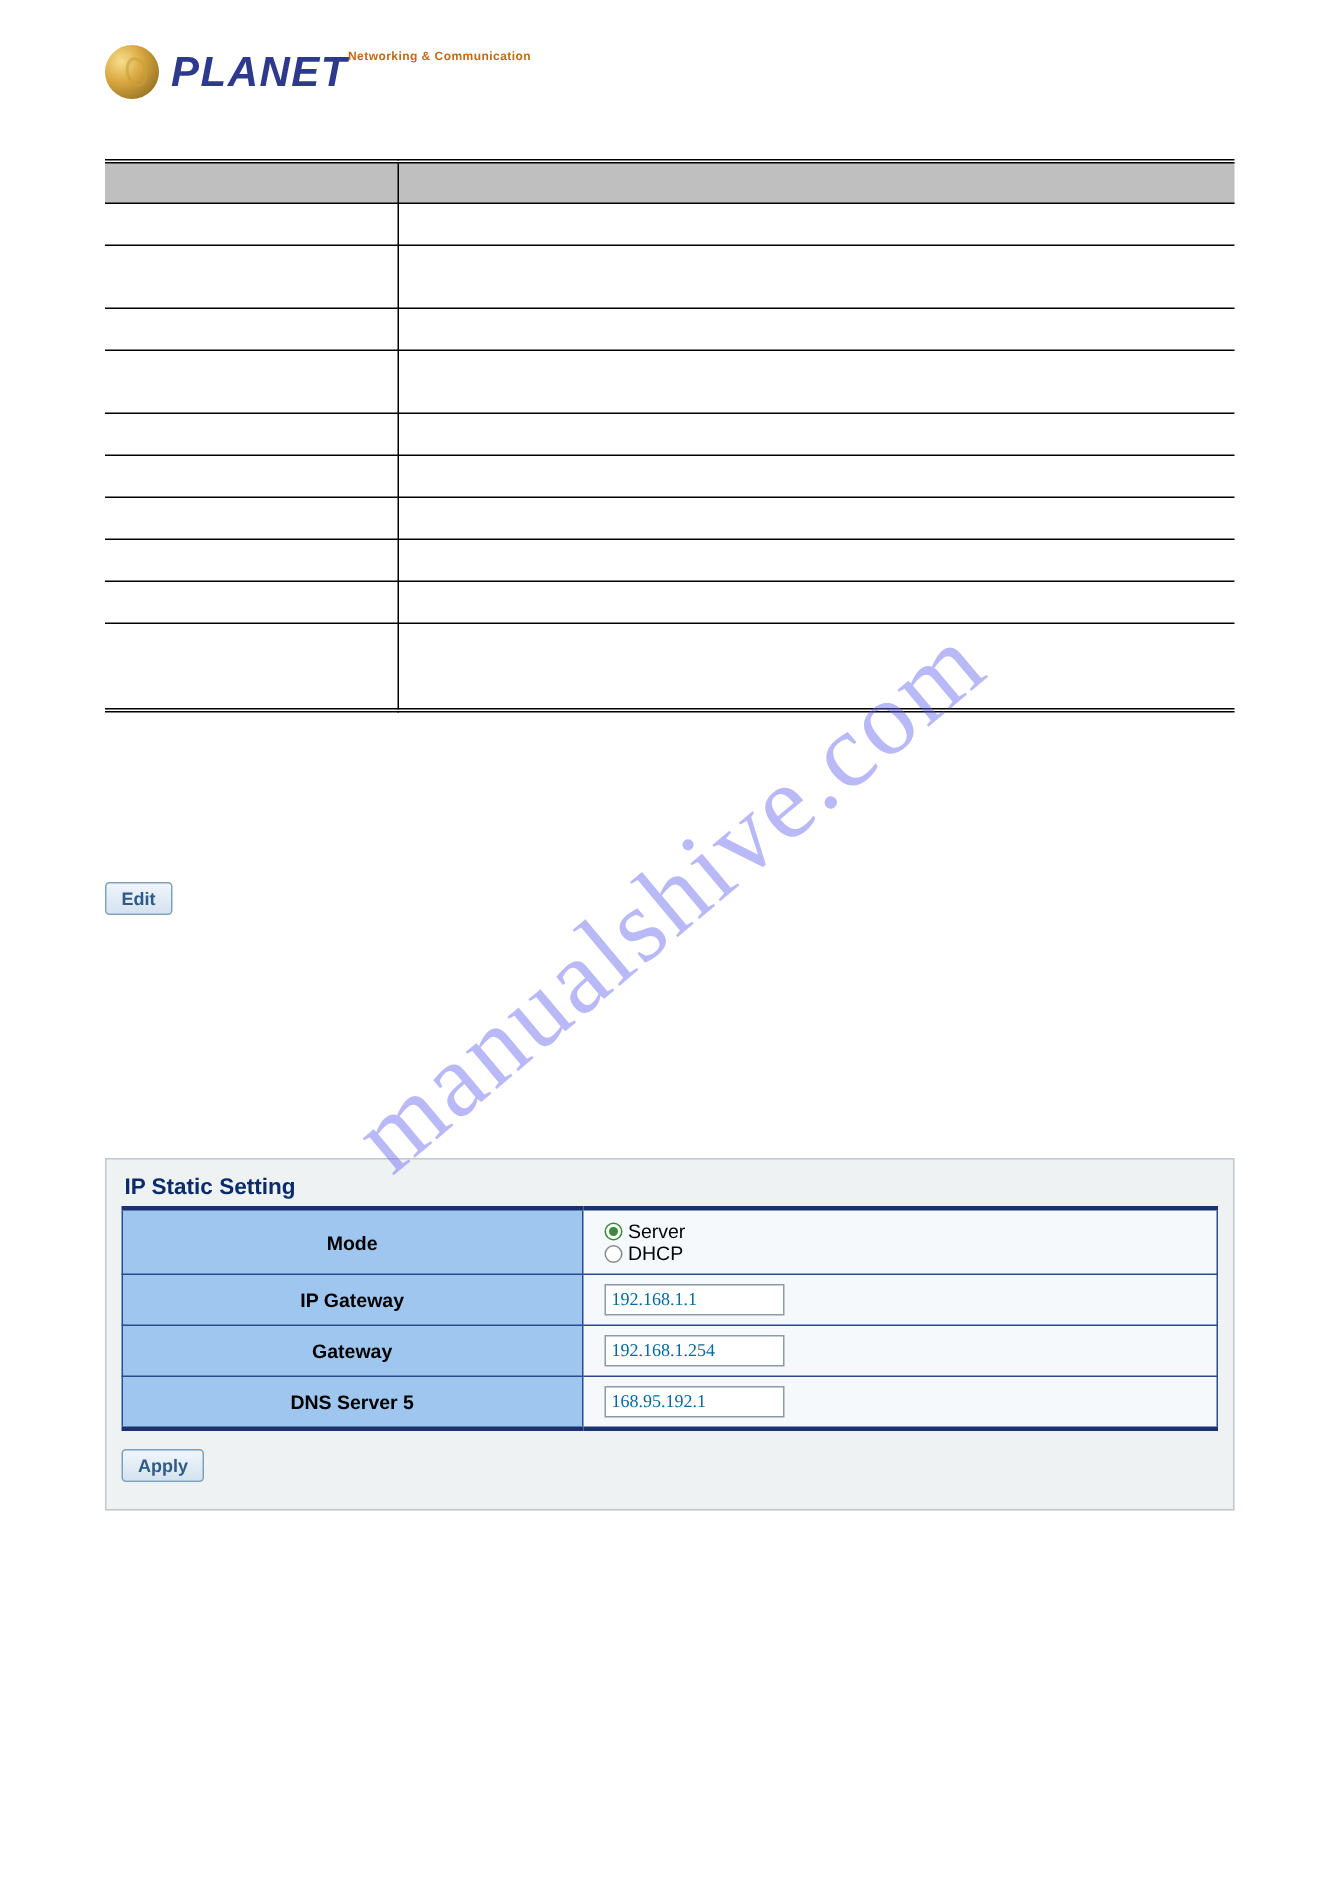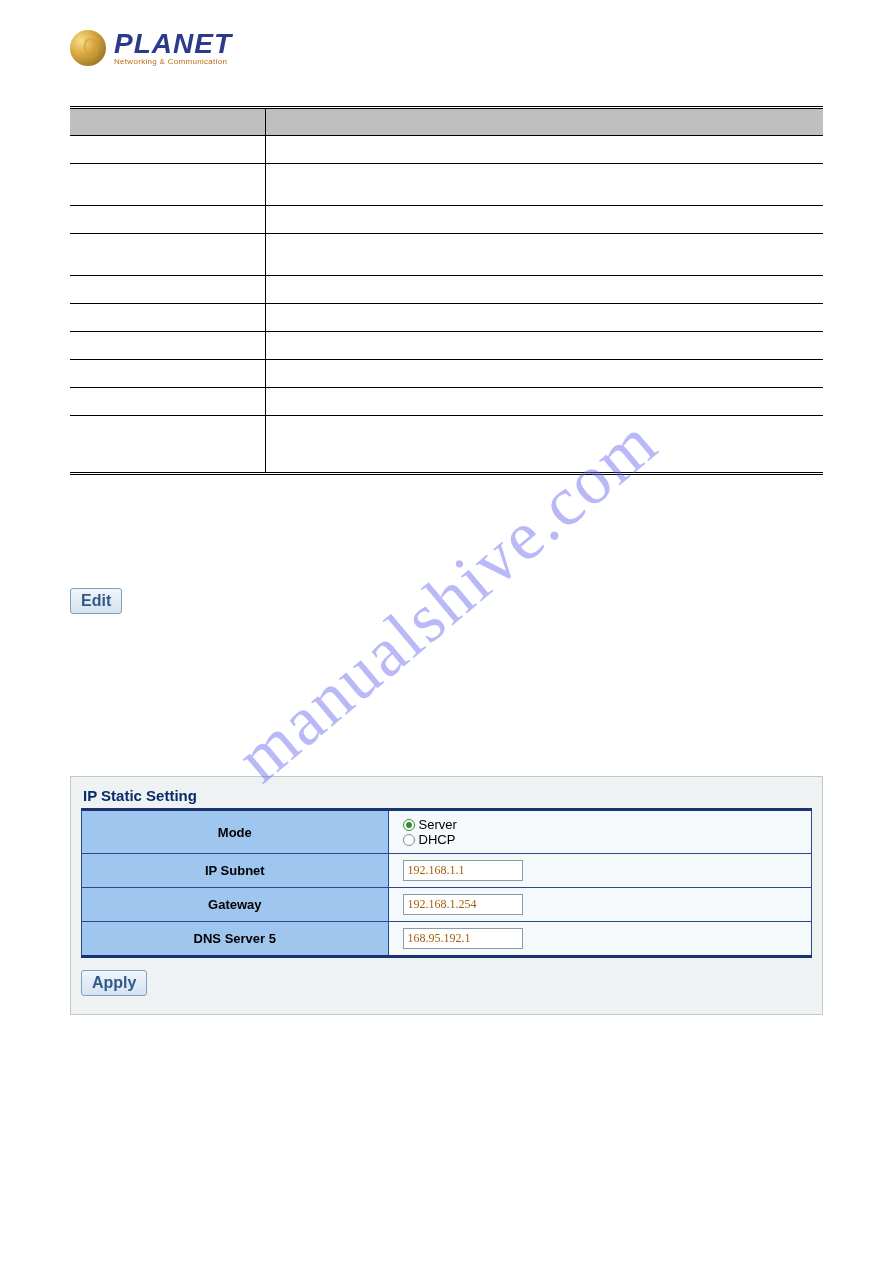--- a/index.html
+++ b/index.html
@@ -25,31 +25,31 @@
   }
   .logo-globe::after {
     content: "";
     position: absolute;
     top: 8px; left: 14px;
     width: 10px; height: 16px;
     border: 2px solid rgba(200,160,60,.6);
     border-radius: 50%;
     transform: rotate(-15deg);
   }
-  .logo-text { display:flex; flex-direction:column; line-height:1; }
+  .logo-text { display:flex; flex-direction:row; line-height:1; }
   .logo-word {
     font-size: 28px;
     font-weight: 800;
     font-style: italic;
     color: #2d3a8c;
     letter-spacing: 1px;
   }
   .logo-tag {
     font-size: 8px;
-    font-weight: 400;
+    font-weight: 700;
     color: #c06a15;
     letter-spacing: .3px;
   }
 
   .doc-upper {
     margin-top: 30px;
   }
   .param-table {
     width: 100%;
     border-collapse: collapse;
@@ -85,21 +85,21 @@
     margin-bottom: 10px;
   }
   .body-sequence { color:#fff; font-size:12px; margin-bottom:10px; }
 
   .btn-edit, .btn-apply {
     display: inline-block;
     background: linear-gradient(#f0f5fa, #d4e3f0);
     border: 1px solid #7da0bb;
     border-radius: 3px;
     padding: 3px 10px;
-    font-size: 16px;
+    font-size: 12px;
     font-weight: 700;
     color: #2f5a87;
     cursor: pointer;
   }
   .after-btn-note { color:#fff; font-size:12px; line-height:1.6; margin-top:6px; }
 
   .screenshot-frame {
     margin-top: 60px;
     border: 1px solid #bfc8cc;
     background: #eef2f2;
@@ -144,21 +144,21 @@
   .radio-dot.checked { border-color:#3a8a3a; }
   .radio-dot.checked::after { content:""; width:6px; height:6px; background:#3a8a3a; border-radius:50%; }
   .radio-dot.unchecked { border-color:#888; }
   .val .field {
     width: 120px;
     border:1px solid #8a9aa6;
     padding:2px 4px;
     font-size:12px;
     font-family:"Times New Roman", serif;
     background:#fff;
-    color:#a16207;
+    color:#0369a1;
   }
   .apply-row { margin-top: 12px; }
 
   .watermark {
     position: absolute;
     top: 560px;
     left: 50%;
     transform: translate(-50%, 0) rotate(-40deg);
     font-size: 70px;
     color: rgba(100,100,240,0.45);
@@ -249,21 +249,21 @@
           <span class="radio-dot checked"></span>
           <span>Server</span>
         </span>
         <span class="radio-wrap">
           <span class="radio-dot unchecked"></span>
           <span>DHCP</span>
         </span>
       </td>
     </tr>
     <tr>
-      <td class="label">IP Subnet</td>
+      <td class="label">IP Gateway</td>
       <td class="val"><input class="field" value="192.168.1.1" style=""></td>
     </tr>
     <tr>
       <td class="label">Gateway</td>
       <td class="val"><input class="field" value="192.168.1.254" style=""></td>
     </tr>
     <tr>
       <td class="label">DNS Server 5</td>
       <td class="val"><input class="field" value="168.95.192.1" style=""></td>
     </tr>

